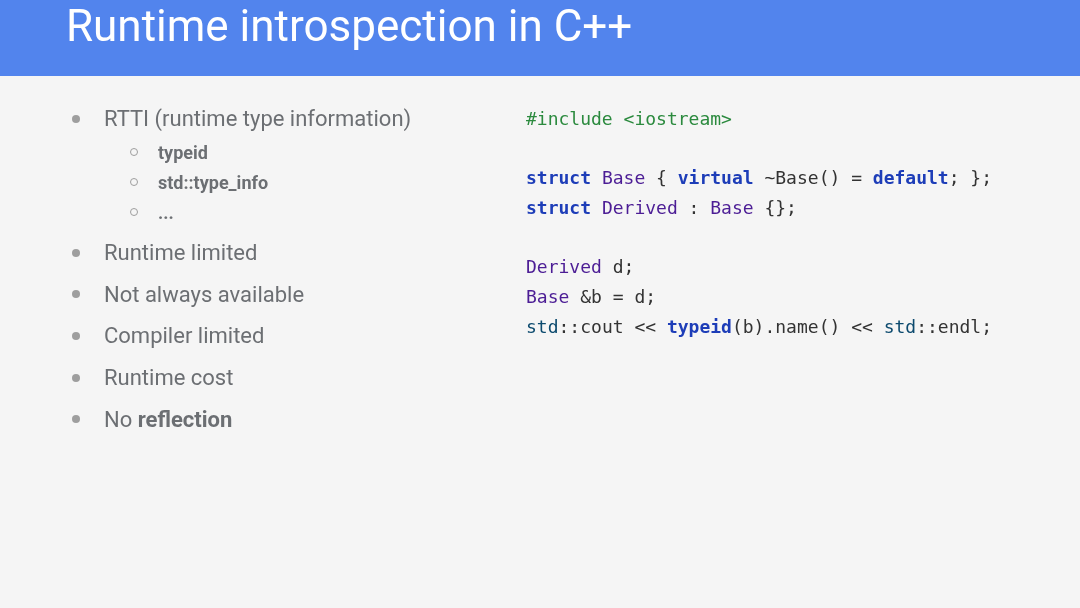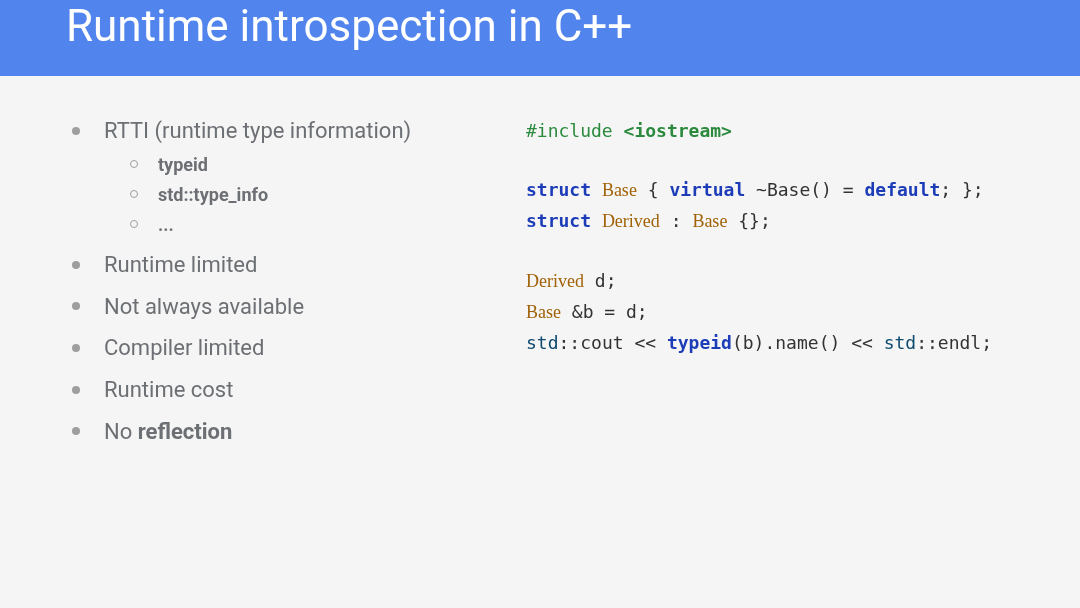--- a/index.html
+++ b/index.html
@@ -32,21 +32,20 @@
     margin: 0;
     letter-spacing: 0px;
   }
   .body {
     flex: 1;
     display: flex;
     flex-direction: row;
     padding: 28px 40px 0 66px;
     box-sizing: border-box;
     background: #f5f5f5;
-    margin-top: 12px;
   }
   .left-col {
     width: 460px;
     color: #6b6e72;
   }
   .right-col {
     flex: 1;
     font-family: "Consolas", "Menlo", "DejaVu Sans Mono", monospace;
     font-size: 18px;
     line-height: 1.65;
@@ -99,23 +98,23 @@
     height: 8px;
     border: 1.2px solid #9e9e9e;
     border-radius: 50%;
     box-sizing: border-box;
     background: transparent;
   }
   .bold { font-weight: 700; }
 
   
   .c-pp   { color: #2b8a3e; }   
-  .c-inc  { color: #2b8a3e; font-weight: 700; } 
+  .c-inc  { color: #2b8a3e; font-weight: 400; } 
   .c-kw   { color: #1d3db8; font-weight: 700; } 
-  .c-type { color: #a16207; font-family: Liberation Serif, serif; }
+  .c-type { color: #4c1d95; }
   .c-fn   { color: #1d3db8; font-weight: 700; } 
   .c-ns   { color: #0c4a6e; }   
 </style>
 </head>
 <body>
 
 <div class="slide">
   <div class="header">
     <h1>Runtime introspection in C++</h1>
   </div>

